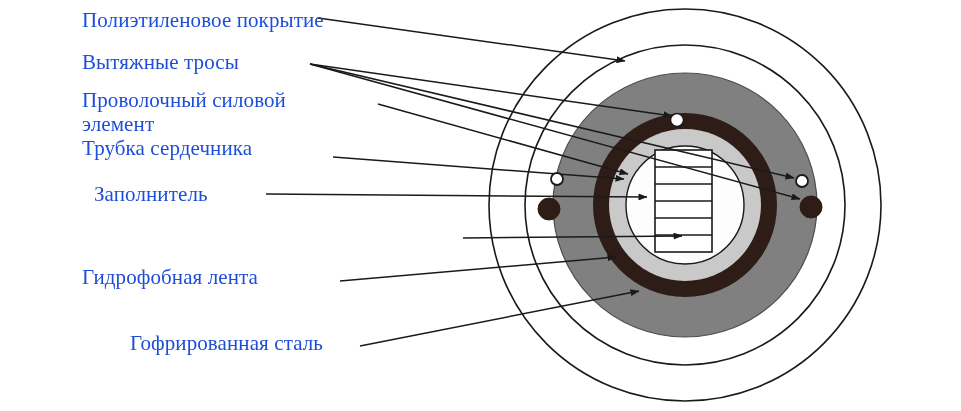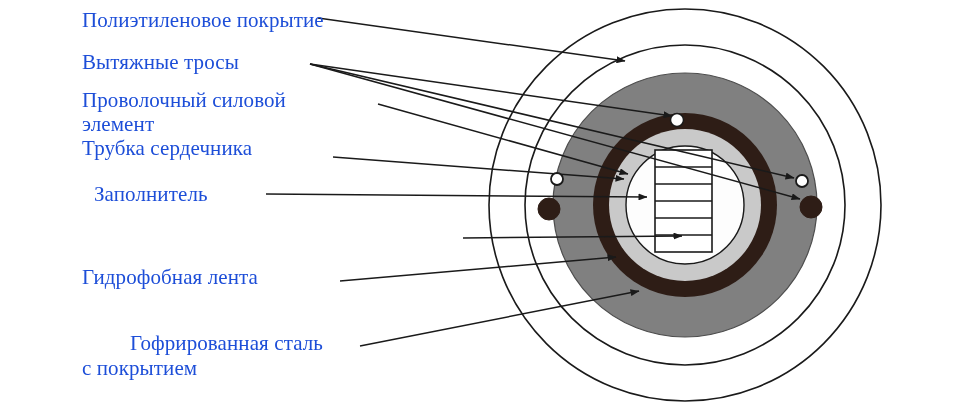--- a/index.html
+++ b/index.html
@@ -96,15 +96,14 @@
   <div class="label-text" style="left:82px; top:112px;text-align:center;">элемент</div>
 
   <div class="label-text" style="left:82px; top:136px;">Трубка сердечника</div>
 
   <div class="label-text" style="left:94px; top:182px;">Заполнитель</div>
 
 
   <div class="label-text" style="left:82px; top:265px;text-align:right;">Гидрофобная лента</div>
 
   <div class="label-text" style="left:82px; top:331px;margin-left:48px;">Гофрированная сталь</div>
-  <div class="label-text" style="left:82px; top:356px;">с покрытием</div>
 
 </div>
 
 </body></html>

